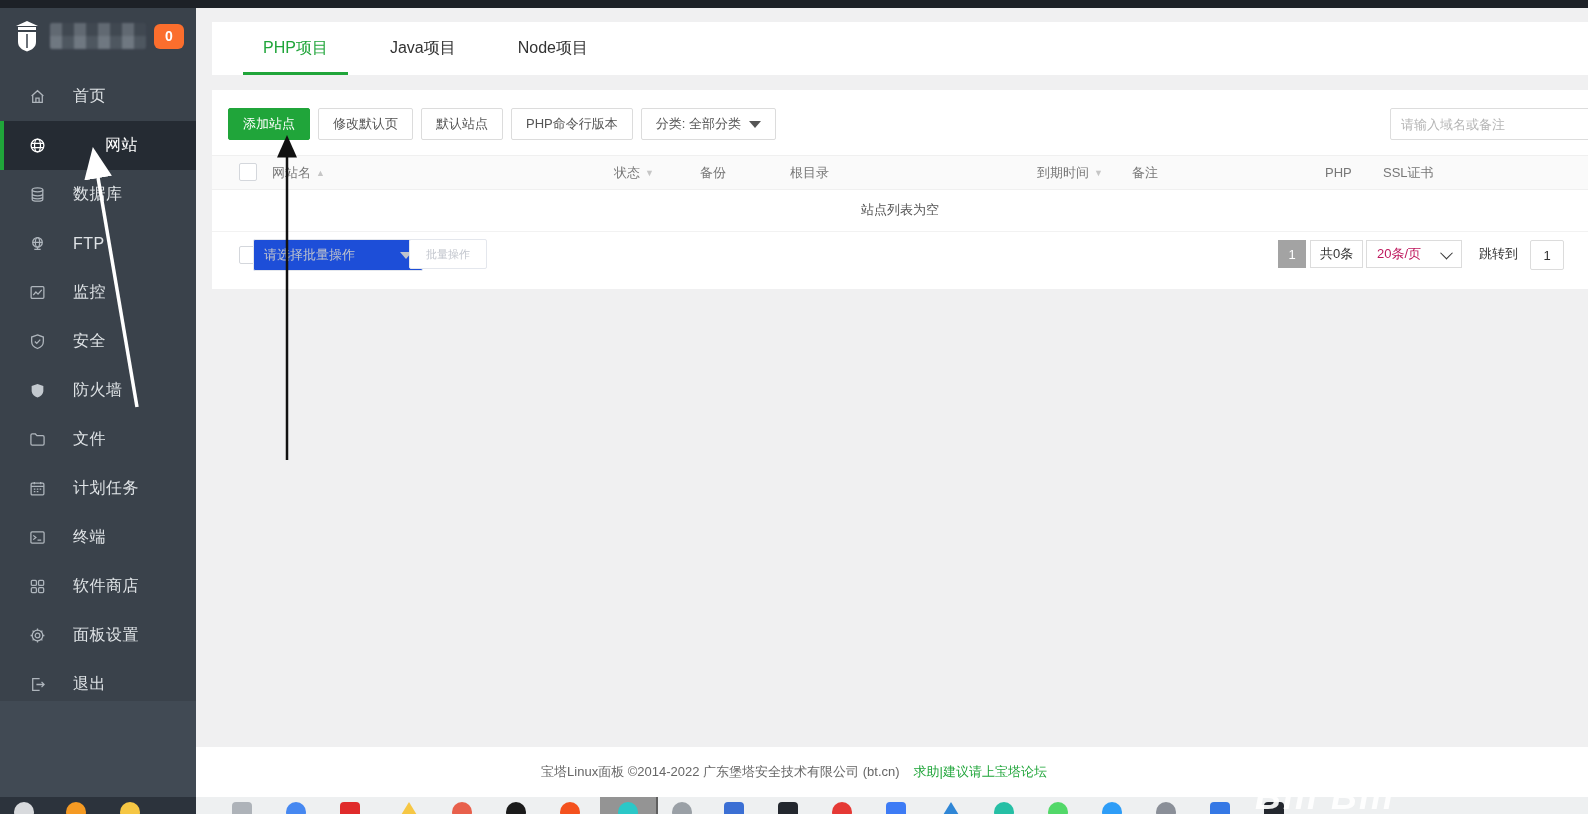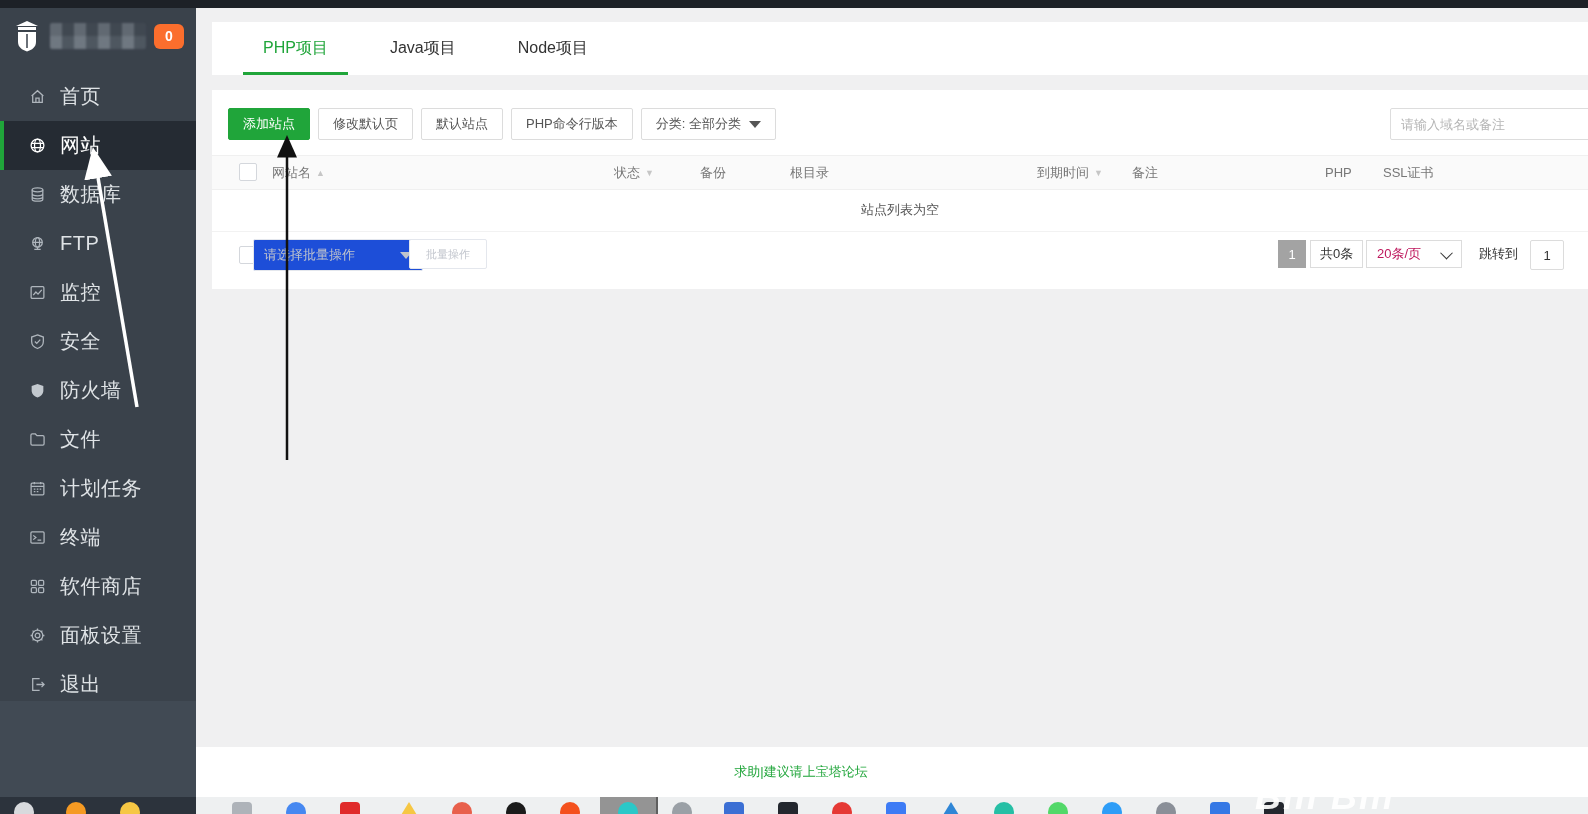--- a/index.html
+++ b/index.html
@@ -15,22 +15,22 @@
       background:
         repeating-linear-gradient(90deg,rgba(130,138,148,.55) 0 12px,rgba(70,78,88,.55) 12px 24px),
         repeating-linear-gradient(0deg,rgba(110,118,128,.6) 0 13px,rgba(60,66,74,.6) 13px 26px);
       filter:blur(1.2px);}
   .badge{margin-left:auto;min-width:18px;height:25px;padding:0 6px;background:#fb6e2d;border-radius:6px;
       color:#fff;font-weight:bold;font-size:14px;display:flex;align-items:center;justify-content:center;}
   .menu{margin-top:8px;}
   .side-item{position:relative;height:49px;display:flex;align-items:center;padding-left:28px;cursor:pointer;color:#dfe3e6;}
   .side-item .s-icon{width:18px;height:18px;margin-right:14px;display:flex;align-items:center;justify-content:center;}
   .side-item .s-icon svg{width:17px;height:17px;stroke:#aeb5bc;fill:none;stroke-width:1.2;}
-  .side-item .s-label{font-size:20px;letter-spacing:.5px;}
-  .side-item.active{background:#252b33;box-shadow:inset 4px 0 0 #20a53a;color:#fff;}
+  .side-item .s-label{font-size:16px;letter-spacing:.5px;margin-left:13px;}
+  .side-item.active{background:#252b33;box-shadow:inset 4px 0 0 #20a53a;color:#fff;gap:32px;}
   .side-item.active .s-icon svg{stroke:#fff;}
   .side-bottom{position:absolute;left:0;bottom:0;width:196px;height:96px;background:#414a54;}
   
   .tabs-card{position:absolute;left:212px;top:22px;right:0;height:53px;background:#fff;display:flex;align-items:center;padding-left:45px;z-index:2;}
   .tab{position:relative;height:53px;display:flex;align-items:center;margin-right:50px;font-size:16px;color:#333;background:none;border:none;cursor:pointer;padding:16px 6px;font-family:inherit;}
   .tab.active{color:#20a53a;}
   .tab.active::after{content:"";position:absolute;left:-14px;right:-14px;bottom:0;height:3px;background:#20a53a;}
   .main-card{position:absolute;left:212px;top:90px;right:0;height:199px;background:#fff;z-index:2;}
   
   .toolbar{position:absolute;left:16px;top:18px;height:32px;display:flex;}
@@ -306,20 +306,21 @@
       <div class="pg-size">
         <span>20条/页</span>
         <span class="chev"></span>
       </div>
       <div class="pg-jump-label">跳转到</div>
       <input class="pg-jump-input" value="1" style="">
     </div>
   </div>
 
   <div class="footer">
+    <span class="copy">宝塔Linux面板 ©2014-2022 广东堡塔安全技术有限公司 (bt.cn)</span>
     <a class="flink">求助|建议请上宝塔论坛</a>
   </div>
 
   <div class="taskbar">
     <div class="tb-dark"></div>
     <div class="tb-active"></div>
     <div id="tb-icons">
         <div class="tb-icon circle" style="left: 14px; background: rgb(216, 218, 221);"></div>
         <div class="tb-icon circle" style="left: 66px; background: rgb(245, 154, 35);"></div>
         <div class="tb-icon circle" style="left: 120px; background: rgb(246, 199, 68);"></div>

